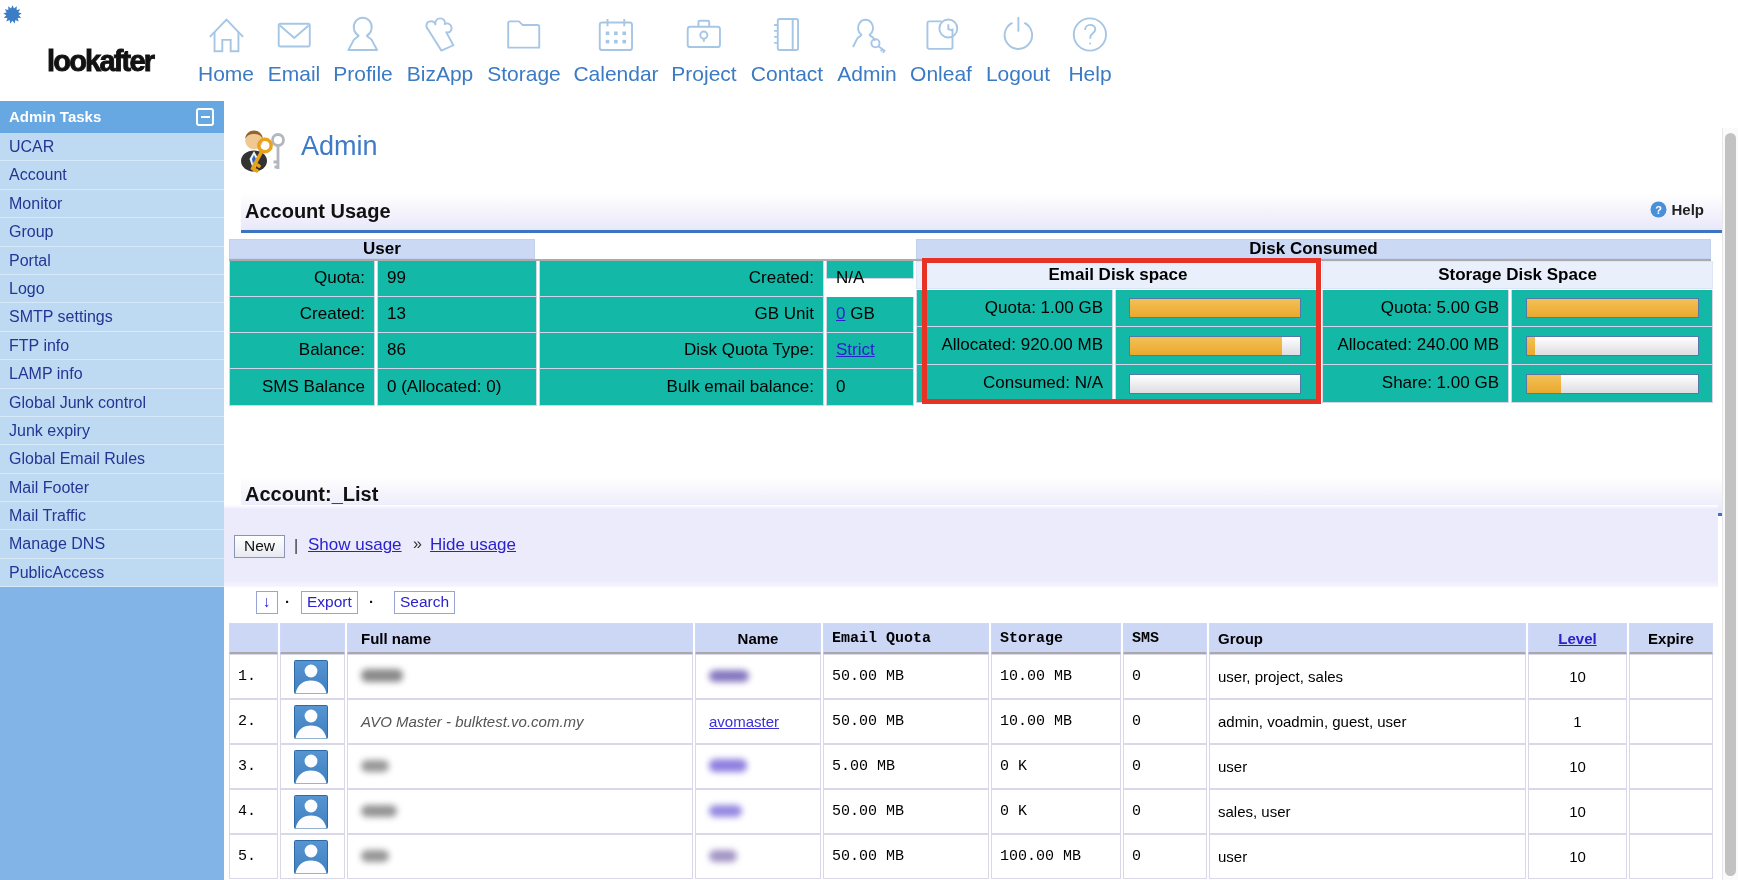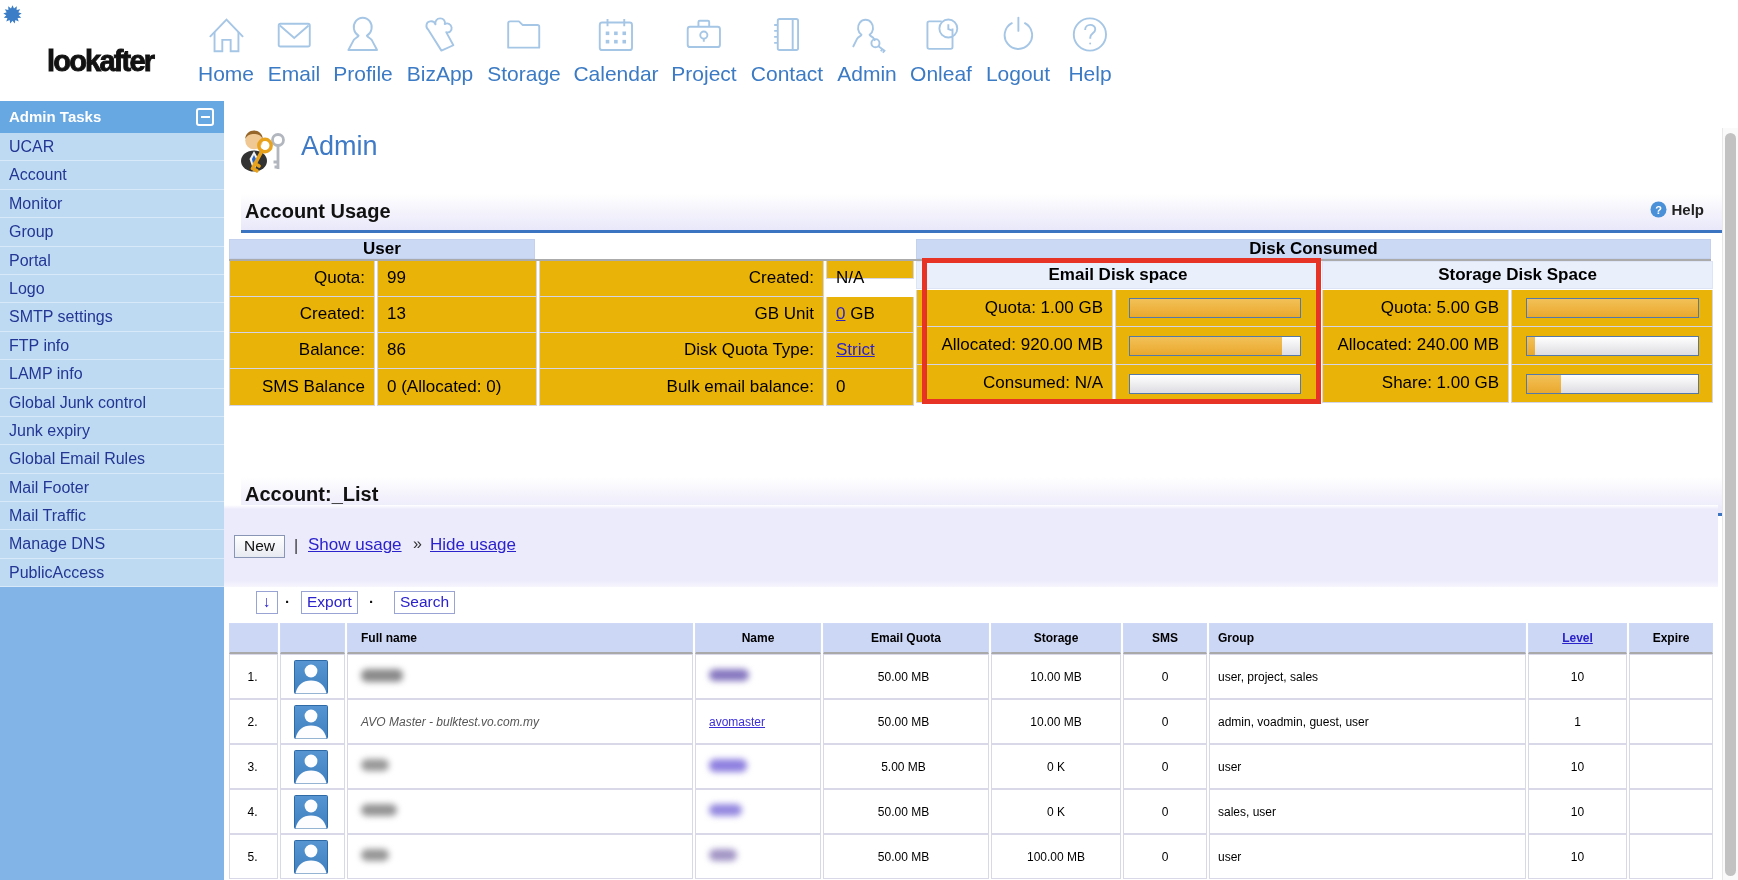--- a/index.html
+++ b/index.html
@@ -24,46 +24,46 @@
 .sitem { height:27.4px; background:#bedaf3; border-bottom:1px solid #d8eafa;
   font-size:16px; color:#233694; padding-left:9px; line-height:27px; }
 
 #main { position:absolute; left:224px; top:101px; width:1498px; height:779px; background:#fff; }
 .secband { position:absolute; left:5px; width:1484px; height:36px;
   background:linear-gradient(180deg,#ffffff 0%,#f5f4fc 45%,#e9e8fa 100%);
   border-bottom:3px solid #3b74c0;margin-left:12px; }
 .secband .t { position:absolute; left:4px; bottom:7px; font-size:20px; font-weight:bold; color:#111; }
 
 table { border-collapse:separate; border-spacing:2px; }
-td, th { background:#fff; border:1px solid #d9d9ea; font-size:12px; font-weight:normal;
+td, th { background:#fff; border:1px solid #d9d9ea; font-size:15px; font-weight:normal;
   color:#000; padding:0 8px; white-space:nowrap; }
 a.lnk { color:#2b22cc; text-decoration:underline; }
 
 .barwrap { height:18px; border:1px solid #5578aa; background:linear-gradient(180deg,#ffffff,#dddde2); }
 .barfill { height:18px; background:linear-gradient(180deg,#f2c158 0%,#eeb340 55%,#e9a92e 100%); }
 
 #lav { position:absolute; left:0px; top:404px; width:1494px; height:82px;
   background:linear-gradient(180deg,#ffffff 0%,#ecebfc 5%,#ecebfc 92%,#f7f6fd 100%); }
 .btn3d { display:inline-block; border:1px solid #8895b5; background:linear-gradient(180deg,#ffffff,#e7eaf1);
   font-size:15.5px; color:#111; padding:1px 9px 2px 9px; }
 .btnflat { display:inline-block; border:1px solid #9aa4d4; background:#fff; color:#2b22cc;
   font-size:15.5px; padding:1px 5px 2px 5px; text-align:center; }
 .blur1 { display:inline-block; border-radius:6px; filter:blur(3px); }
 
-.c { position:absolute; box-sizing:border-box; border:1px solid #d4d4e8; border-top:none; background:#eab308;
+.c { position:absolute; box-sizing:border-box; border:1px solid #d4d4e8; border-top:none; background:#14b8a6;
   font-size:17px; color:#000; white-space:nowrap; }
 .ch { background:#ccd9f5; border:1px solid #c3d1ef !important; font-weight:bold; text-align:center; }
 .cs { background:#eaeffc; border:1px solid #dde4f6 !important; font-weight:bold; text-align:center; }
 .cl { text-align:right; padding-right:9px; }
 .cv { padding-left:9px; }
 
 #t2 { position:absolute; left:3px; top:522px; table-layout:fixed; border-spacing:2px 0; }
 #t2 td { box-sizing:border-box; height:45px; overflow:hidden; border:1px solid #d8d8e8; }
 #t2 td.h2 { background:#ccd6f5; border:1px solid #cfd9f7; border-bottom:2px solid #a9a9a9; font-weight:bold; height:31px; padding:0 8px; }
-.rt { text-align:center; }
+.rt { text-align:left;font-family:Liberation Mono, monospace; }
 .ct { text-align:center; }
 
 #sbar { position:absolute; right:0; top:128px; width:15px; height:752px; background:#fafafa; border-left:1px solid #e8e8e8; }
 #sthumb { position:absolute; right:2px; top:5px; width:11px; height:743px; background:#c2c2c2; border-radius:6px; }
 </style>
 </head>
 <body>
 <div id="nav">
   <svg class="abs" style="left:2px;top:4px" width="21" height="21" viewBox="0 0 21 21">
     <polygon points="10.5,1.2 12.0,4.5 14.8,2.3 14.6,5.9 18.2,5.2 16.3,8.3 19.7,9.4 16.7,11.2 19.2,13.8 15.6,14.0 16.7,17.5 13.4,16.0 12.7,19.5 10.5,16.7 8.3,19.5 7.6,16.0 4.3,17.5 5.4,14.0 1.8,13.8 4.3,11.2 1.3,9.4 4.7,8.3 2.8,5.2 6.4,5.9 6.2,2.3 9.0,4.5" fill="#3b7dc6"></polygon>

